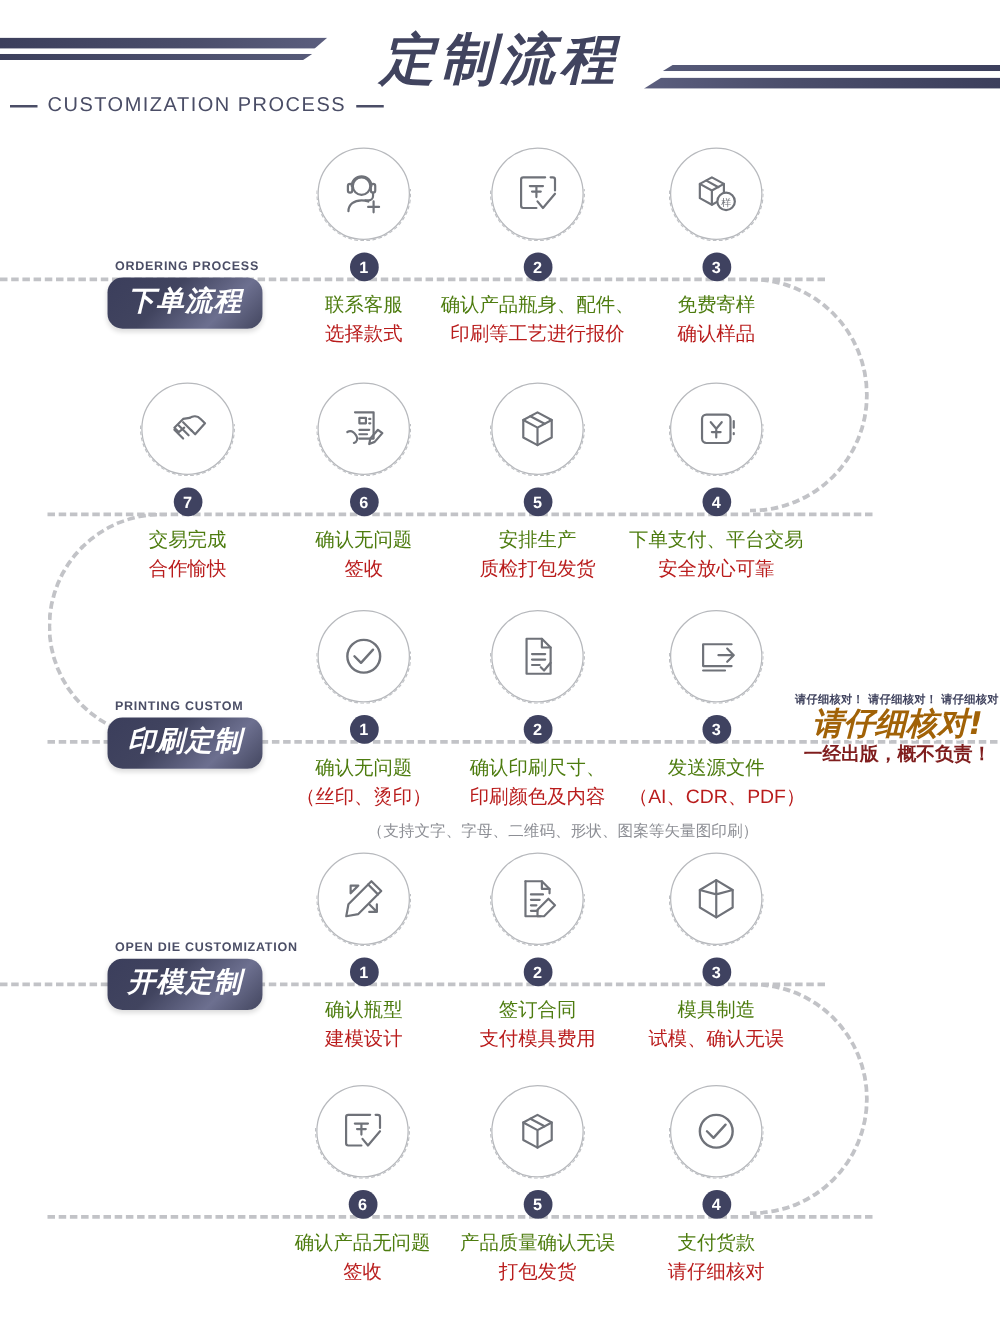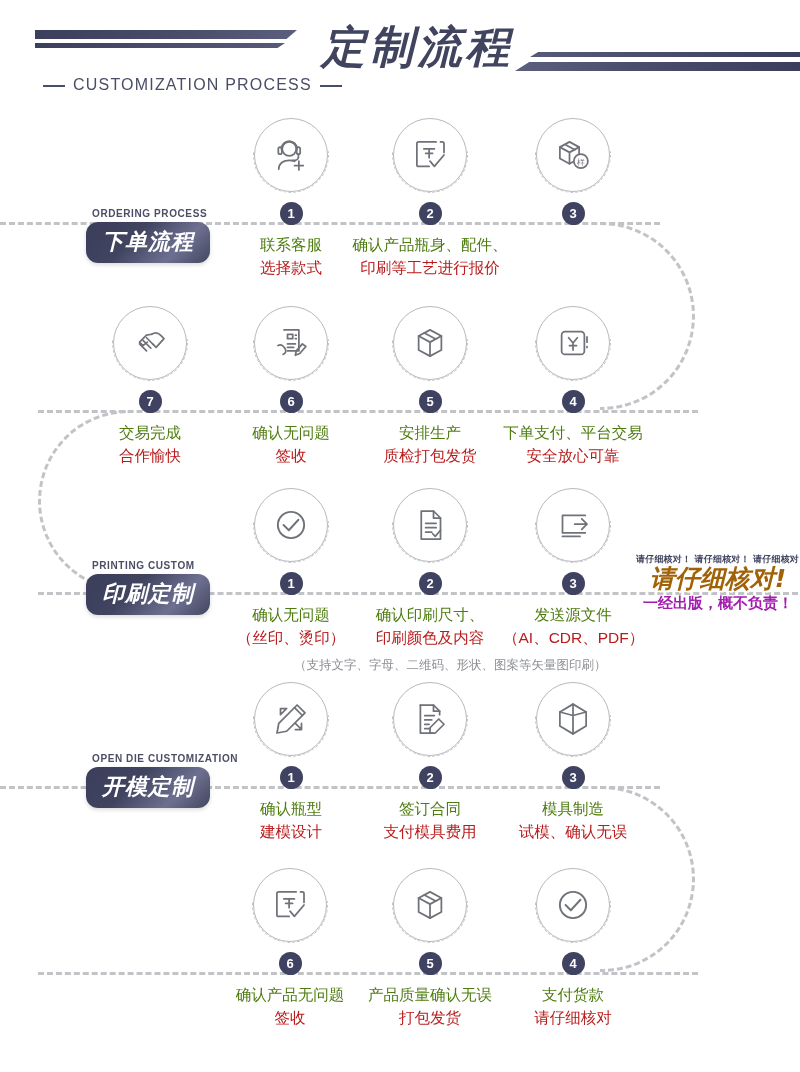--- a/index.html
+++ b/index.html
@@ -2,21 +2,21 @@
 <html><head>
 <meta charset="utf-8">
 <style>
   * { box-sizing: border-box; margin: 0; padding: 0; }
   html, body {
     width: 800px; height: 1072px;
     background: #ffffff;
     font-family: "Liberation Sans", "DejaVu Sans", sans-serif;
     overflow: hidden;
   }
-  .page { position: relative; width: 800px; height: 847px; padding-left: 35px; }
+  .page { position: relative; width: 800px; height: 847px; }
 
   
   .header { position: relative; height: 112px; }
   .hl1 {
     position:absolute; left:0; top:30px; width:262px; height:9px;
     background: linear-gradient(90deg,#3c3f5c 0%, #4b4e6b 60%, #5b5e7e 100%);
     clip-path: polygon(0 0, 100% 0, 96% 100%, 0 100%);
   }
   .hl2 {
     position:absolute; left:0; top:43px; width:250px; height:5px;
@@ -135,21 +135,21 @@
     font-size:9px; color:#41445f; font-weight:700; letter-spacing:0.2px;
     white-space:nowrap; font-family:"DejaVu Sans",sans-serif;
   }
   .warn-big {
     font-size:25px; font-weight:800; font-style:italic; color:#a16207;
     letter-spacing:0px; line-height:1.05; white-space:nowrap;
     font-family:"DejaVu Sans",sans-serif;
     text-shadow: 1.5px 1.5px 0 rgba(255,255,255,0.95);
   }
   .warn-sub {
-    font-size:15px; font-weight:700; color:#a21caf; white-space:nowrap;
+    font-size:15px; font-weight:700; color:#7f1d1d; white-space:nowrap;
     margin-top:2px; font-family:"DejaVu Sans",sans-serif;
   }
 </style>
 </head>
 <body>
 
 <div class="page">
 
   <div class="header">
     <div class="hl1"></div>
@@ -214,20 +214,24 @@
     <div class="circle dash-bottom">
       <svg viewBox="0 0 48 48" fill="none" stroke="#6f7279" stroke-width="2" stroke-linecap="round" stroke-linejoin="round">
         <path d="M9 15l11-6 11 6v13l-11 6-11-6z"></path>
         <path d="M9 15l11 6 11-6M20 21v13"></path>
         <path d="M15 12l11 6"></path>
         <circle cx="33" cy="31" r="8" fill="#fff"></circle>
         <text x="33" y="35" font-size="9" fill="#6f7279" stroke="none" text-anchor="middle" font-family="DejaVu Sans">样</text>
       </svg>
     </div>
     <div class="num">3</div>
+    <div class="caption">
+      <span class="l1">免费寄样</span>
+      <span class="l2">确认样品</span>
+    </div>
   </div>
 
   <div class="step" style="left:503px; top:306px; width:140px;">
     <div class="circle dash-bottom">
       <svg viewBox="0 0 48 48" fill="none" stroke="#6f7279" stroke-width="2" stroke-linecap="round" stroke-linejoin="round">
         <rect x="11" y="11" width="26" height="26" rx="4"></rect>
         <path d="M19 18l5 6 5-6M24 24v8M20 27h8"></path>
         <path d="M40 17v6M40 28v1"></path>
       </svg>
     </div>

